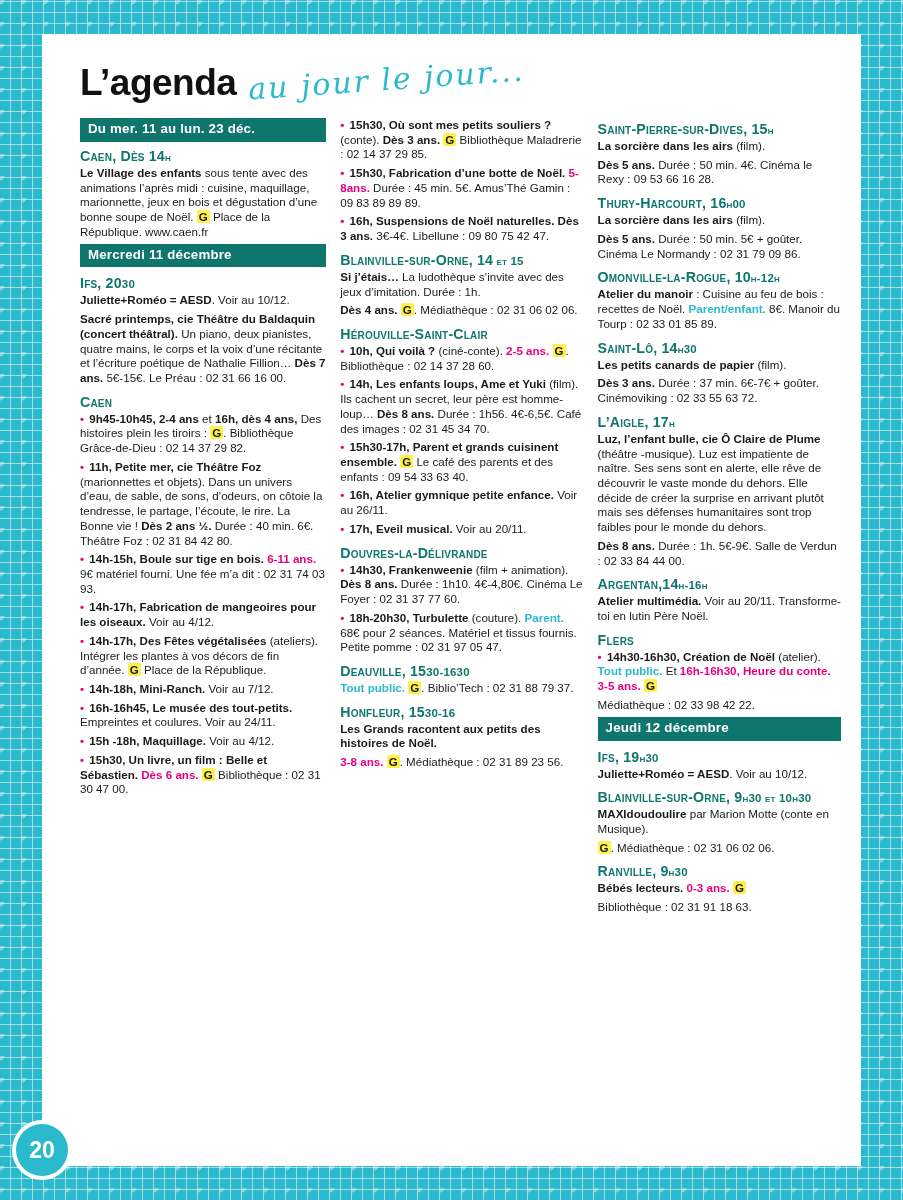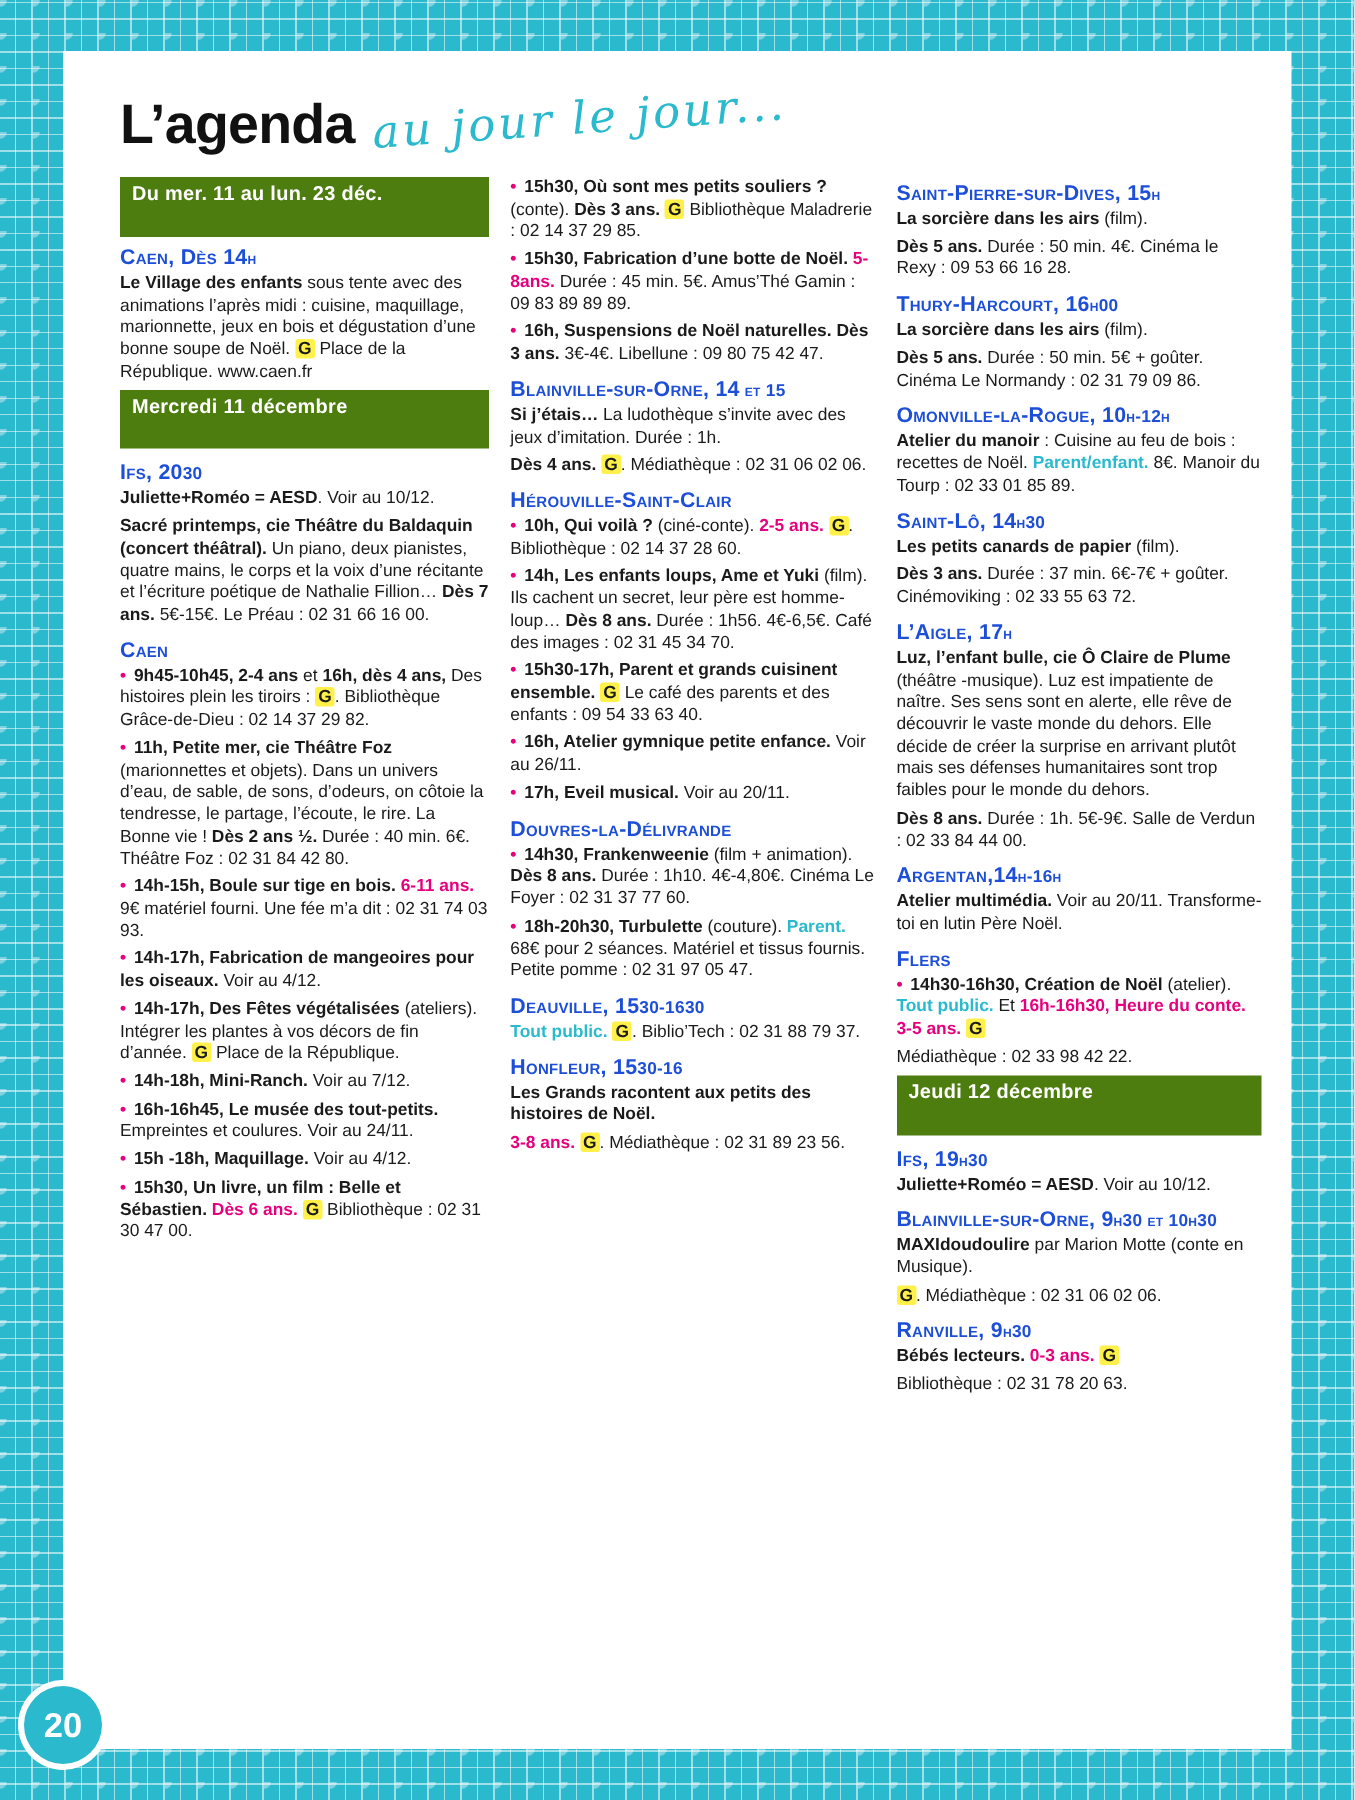--- a/index.html
+++ b/index.html
@@ -63,32 +63,32 @@
     font-size: 11.6px;
     line-height: 1.27;
     color: #1a1a1a;
   }
   .col { width: 261px; }
   .col.c2 { width: 258px; }
   .col.c3 { width: 258px; }
 
   
   .band {
-    background: #4d7c0f;
+    background: #0f766e;
     color: #ffffff;
     font-weight: bold;
     font-size: 13.3px;
-    padding: 3px 8px 20px 8px;
+    padding: 3px 8px 4px 8px;
     margin: 0 0 5px 0;
     display: block;
     letter-spacing: .2px;
   }
   
   .city {
-    color: #1d4ed8;
+    color: #0f766e;
     font-weight: bold;
     font-size: 14.2px;
     margin: 7px 0 1px 0;
     font-variant: small-caps;
     letter-spacing: .2px;
   }
   .city .h { font-size: 11.5px; }
   .city.first { margin-top: 2px; }
   .entry { margin: 0 0 4px 0; }
   b { font-weight: bold; }
@@ -344,17 +344,17 @@
       <span class="hl">G</span><span>. Médiathèque : 02 31 06 02 06.</span>
     </div>
 
     <div class="city">
       <span>Ranville, 9</span><span class="h">h</span><span class="h">30</span>
     </div>
     <div class="entry">
       <b>Bébés lecteurs.</b><span class="pink"> 0-3 ans.</span> <span class="hl">G</span>
     </div>
     <div class="entry">
-      <span> Bibliothèque : 02 31 78 20 63.</span>
+      <span> Bibliothèque : 02 31 91 18 63.</span>
     </div>
 
   </div>
 </div>
 
 </body></html>

